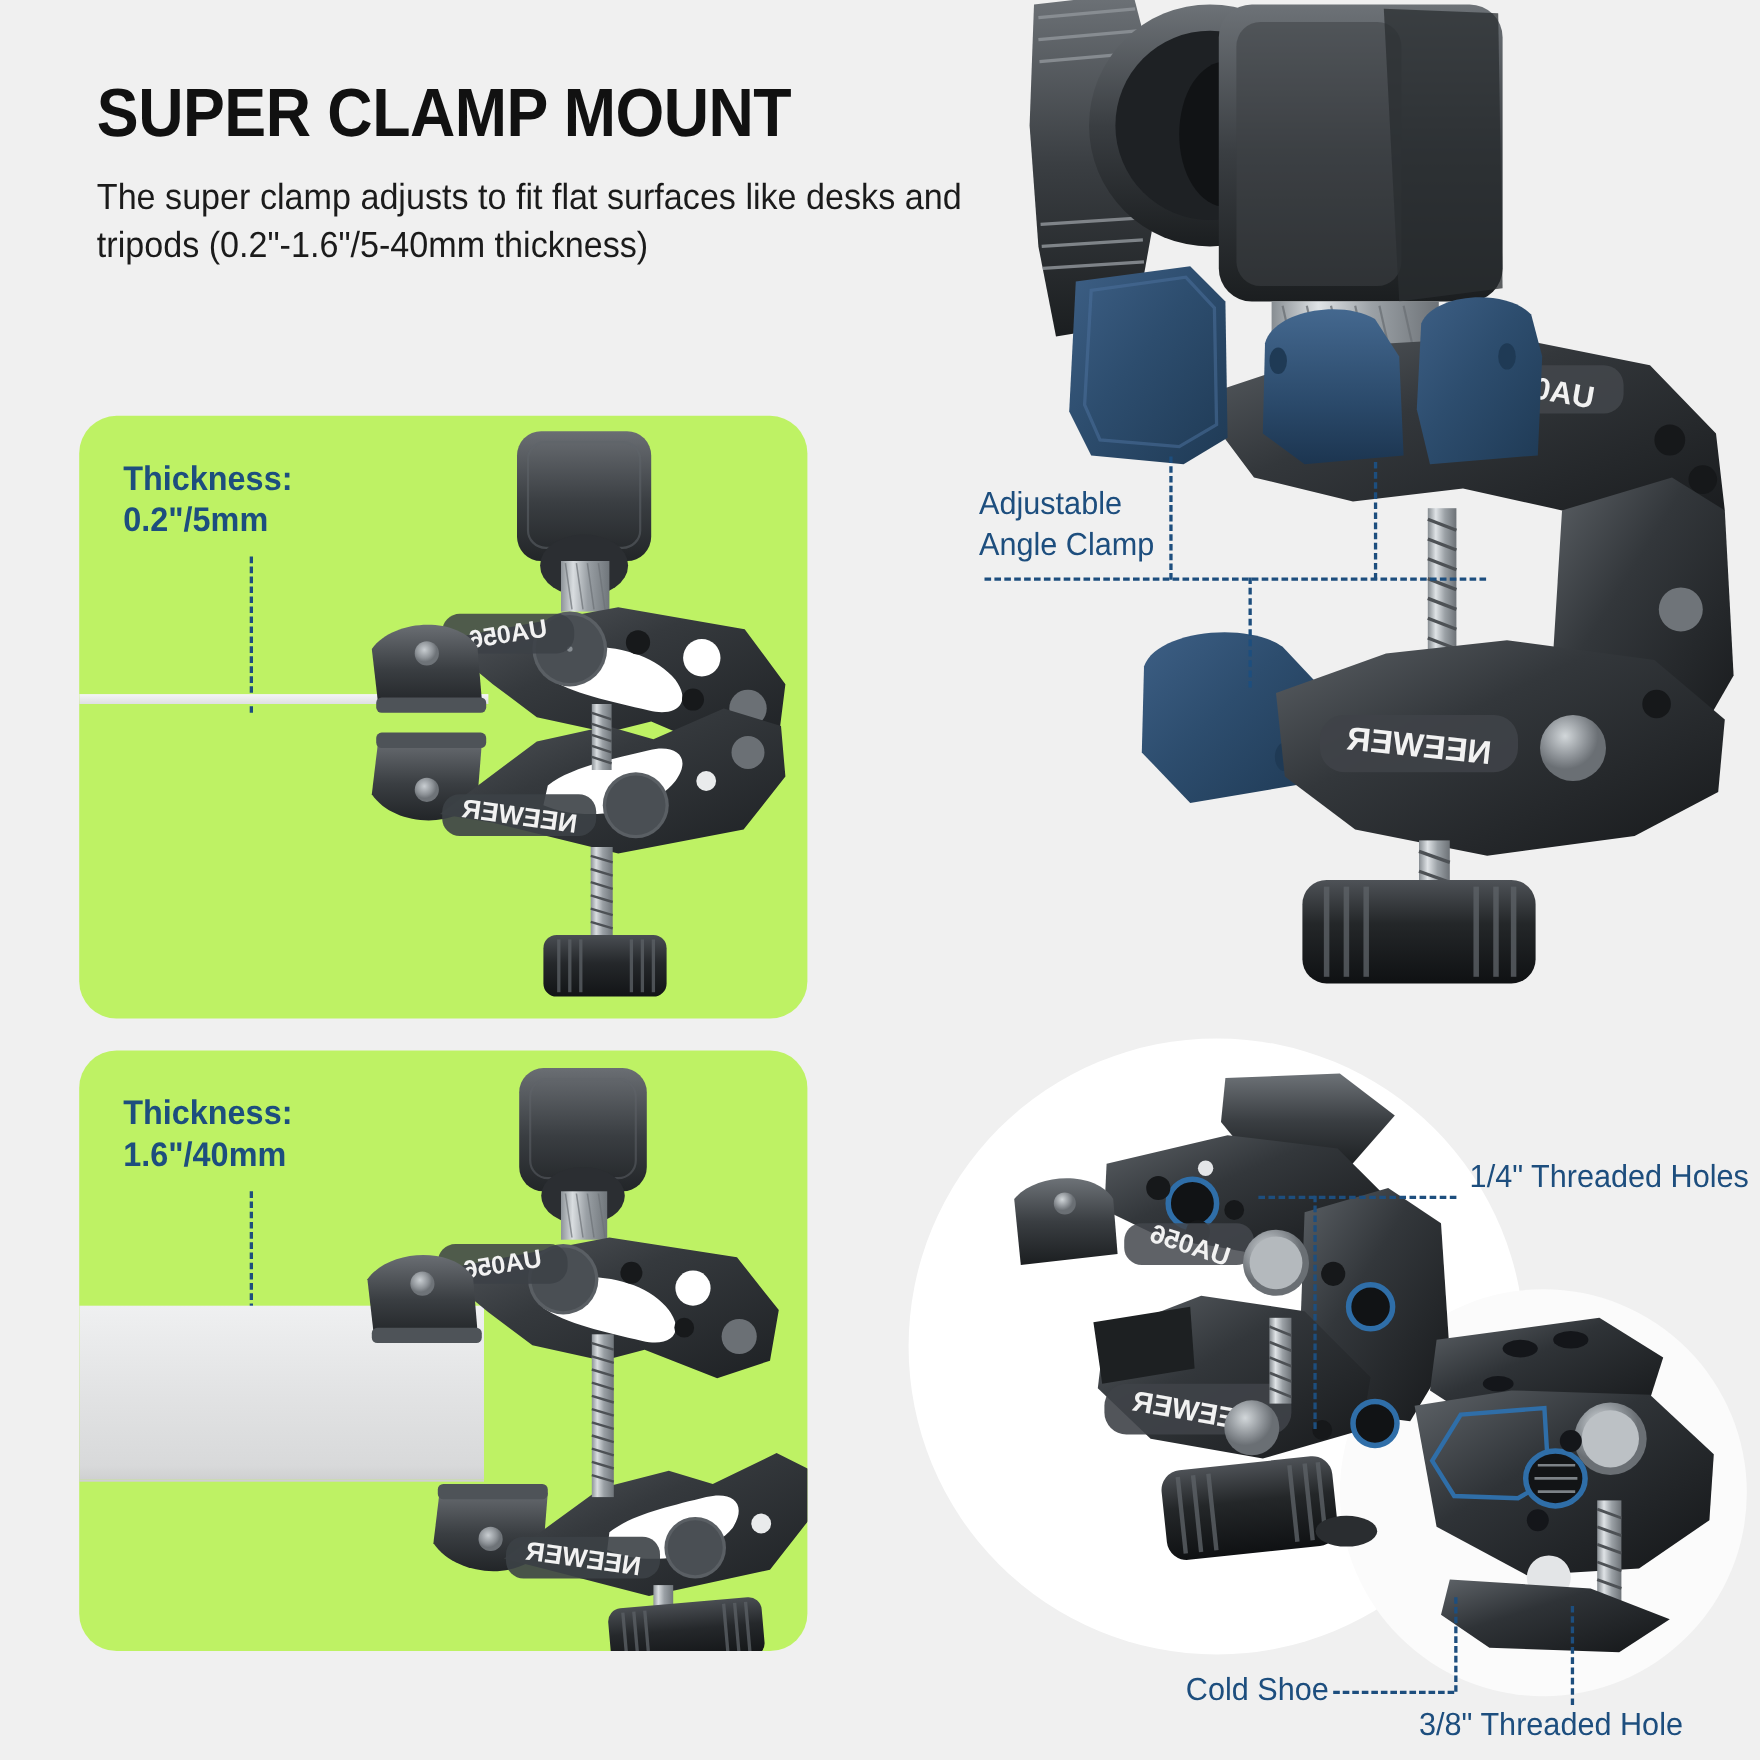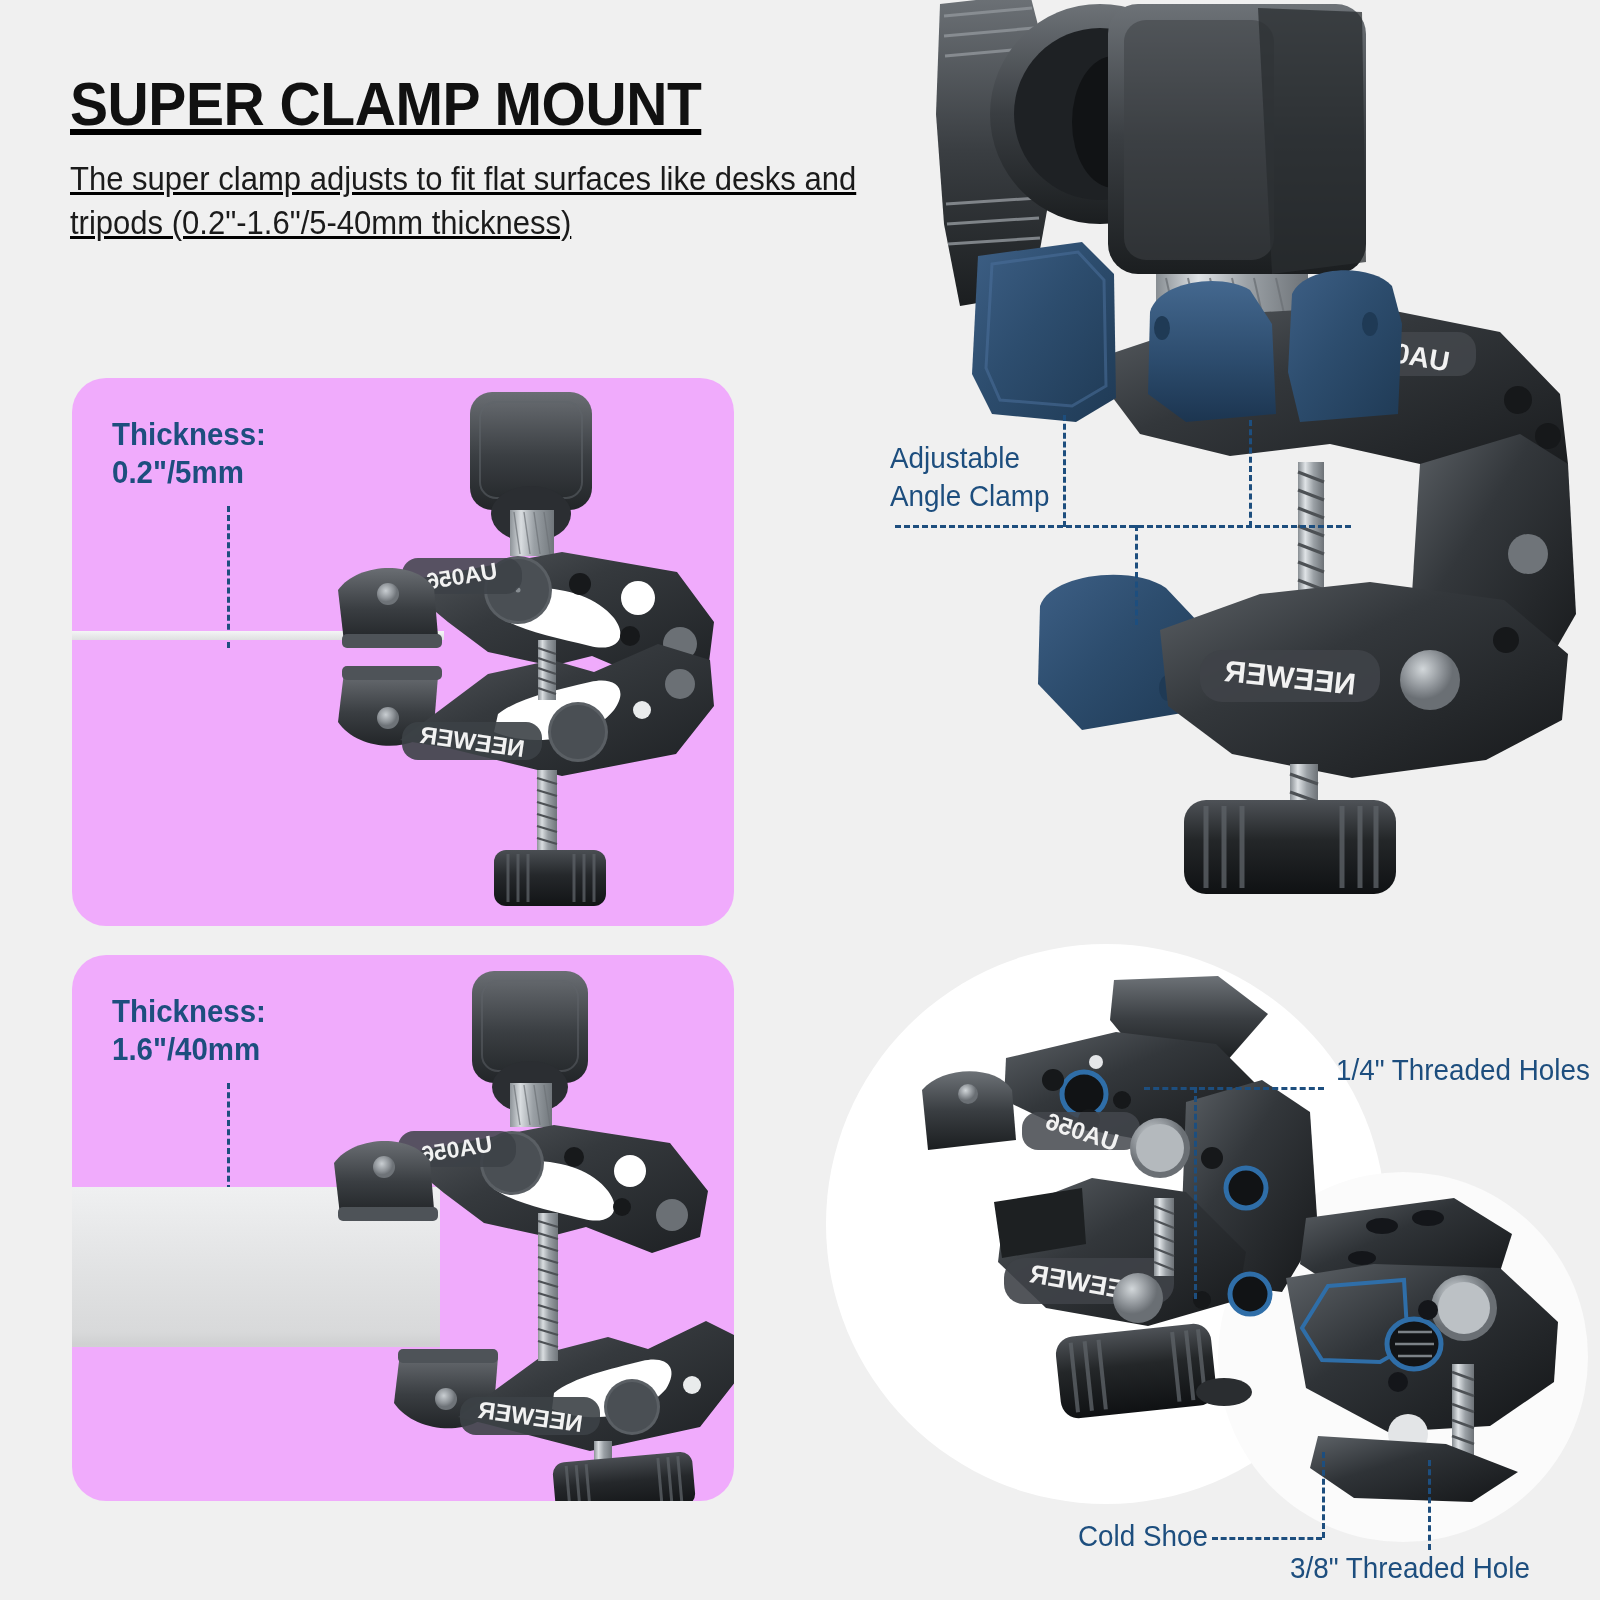--- a/index.html
+++ b/index.html
@@ -7,37 +7,37 @@
   body{
     width:1600px; height:1600px;
     font-family:"Liberation Sans", sans-serif;
     background:#f0f0f0;
     position:relative;
     overflow:hidden;
     -webkit-font-smoothing:antialiased;
   }
 
   
-  #header{ position:absolute; left:70px; top:72px; width:820px;text-decoration:underline; }
+  #header{ position:absolute; left:88px; top:72px; width:820px; }
   #title{
     font-size:62px; font-weight:bold; letter-spacing:-0.5px;
     color:#111111; line-height:1.02;
     font-family:"Liberation Sans Narrow","Liberation Sans",sans-serif;
     transform:scaleX(0.92); transform-origin:left center;
   }
   #subtitle{
     margin-top:22px; font-size:33px; color:#1b1b1b; line-height:1.32;
     font-family:"Liberation Sans Narrow","Liberation Sans",sans-serif;
     transform:scaleX(0.94); transform-origin:left center;
     width:860px;
   }
 
   
   .card{
-    position:absolute; background:#f0abfc; border-radius:34px; overflow:hidden;
+    position:absolute; background:#bef264; border-radius:34px; overflow:hidden;
   }
   #card-thin{ left:72px; top:378px; width:662px; height:548px; }
   #card-thick{ left:72px; top:955px; width:662px; height:546px; }
 
   .thick-label{
     position:absolute; left:40px; top:38px;
     color:#1d4e7e; font-size:31px; font-weight:bold; line-height:1.24;
     font-family:"Liberation Sans Narrow","Liberation Sans",sans-serif;
     transform:scaleX(0.95); transform-origin:left top;
     white-space:pre-line;

